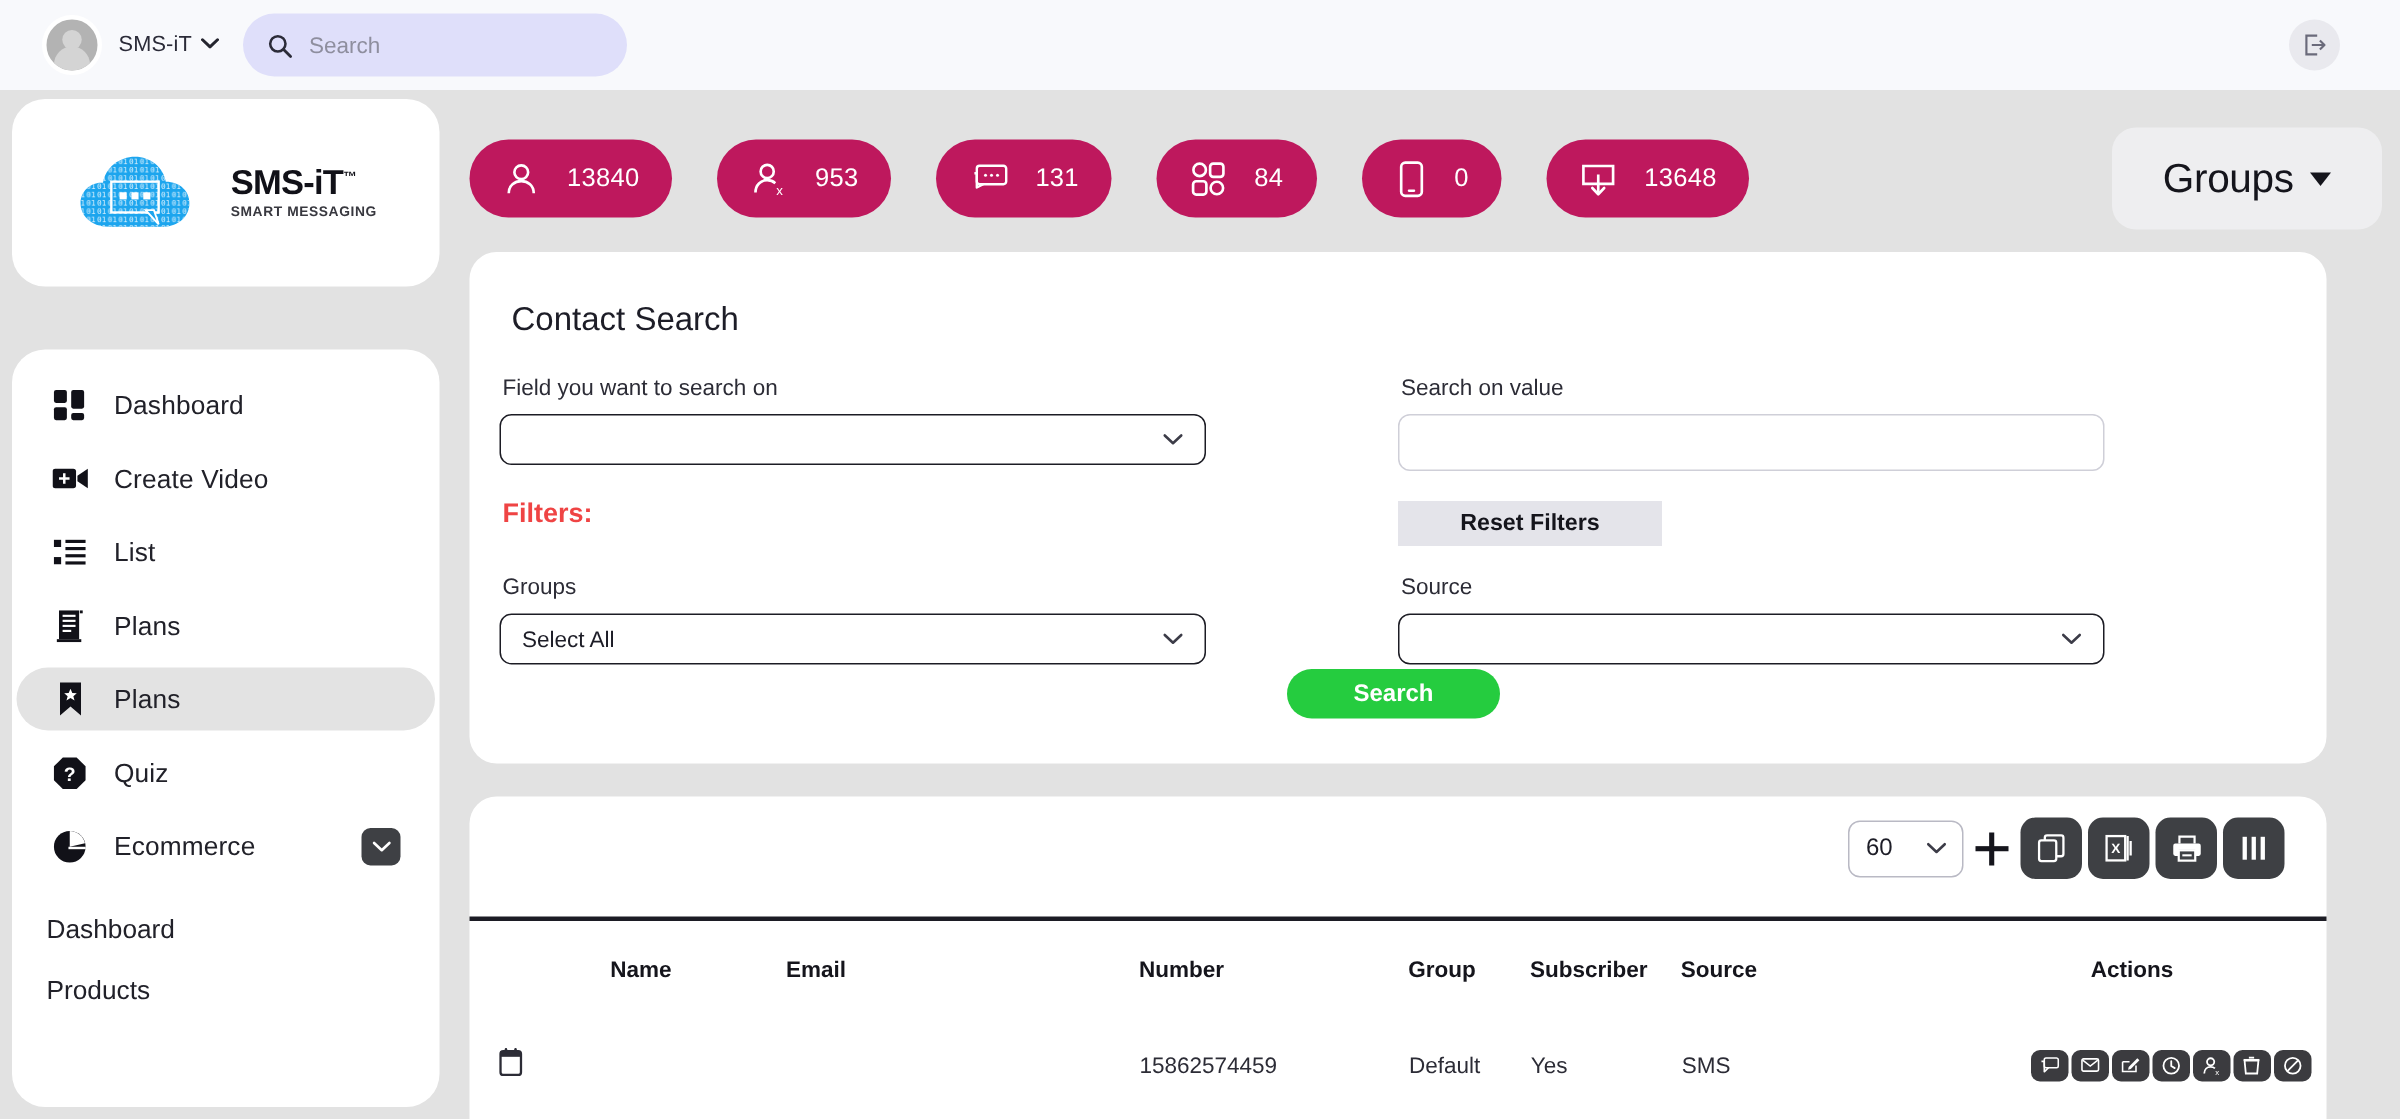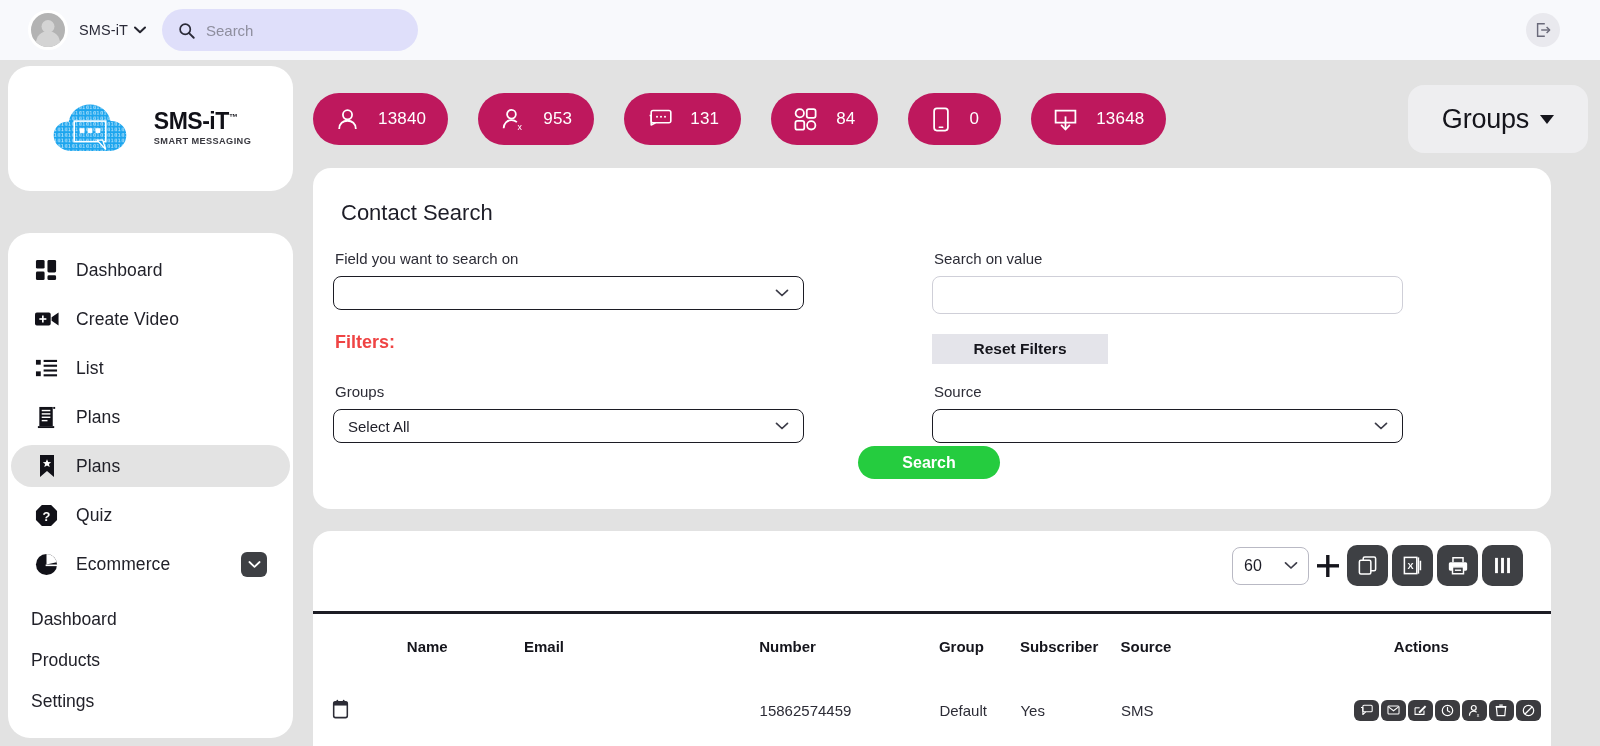--- a/index.html
+++ b/index.html
@@ -421,23 +421,20 @@
         <path d="M1.5 1.8 L7 7 L12.5 1.8" stroke="#ffffff" stroke-width="1.9" fill="none" stroke-linecap="round" stroke-linejoin="round"></path>
       </svg>
     </span>
   </div>
 
   <div class="sub-item" style="margin-top:14px">
     <span>Dashboard</span>
   </div>
   <div class="sub-item">
     <span>Products</span>
-  </div>
-  <div class="sub-item">
-    <span>Settings</span>
   </div>
 </div>
 
 <div class="stats-row">
 
   <div class="stat-pill">
     <svg width="25" height="25" viewBox="0 0 24 24">
       <circle cx="12" cy="7.5" r="4.4" stroke="#fff" stroke-width="1.7" fill="none"></circle>
       <path d="M4 21 C4 15.8 7.8 13.2 12 13.2 C16.2 13.2 20 15.8 20 21" stroke="#fff" stroke-width="1.7" fill="none"></path>
     </svg>

